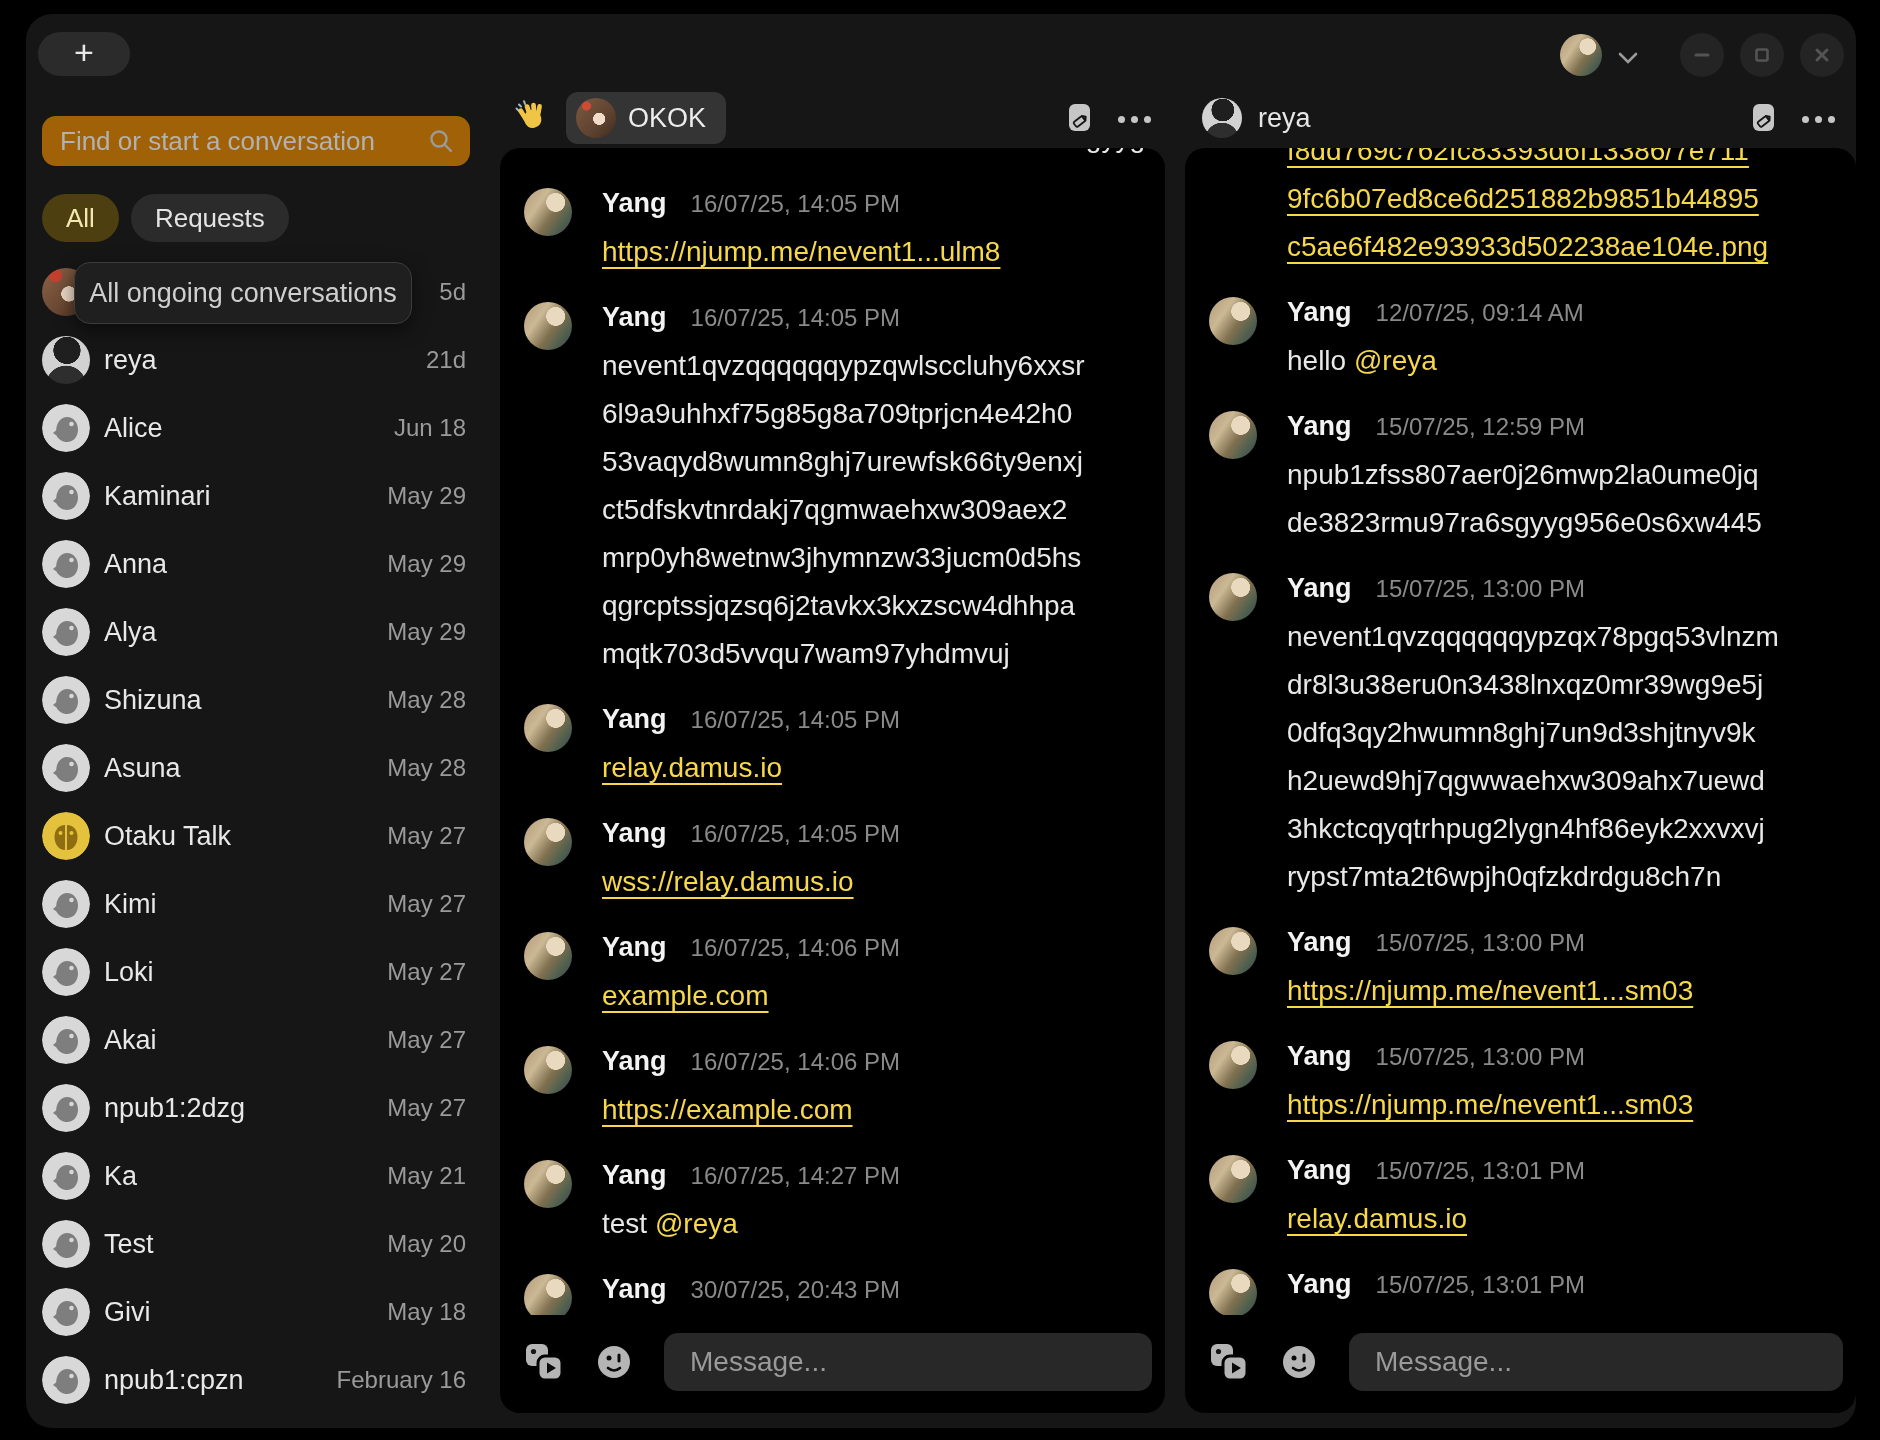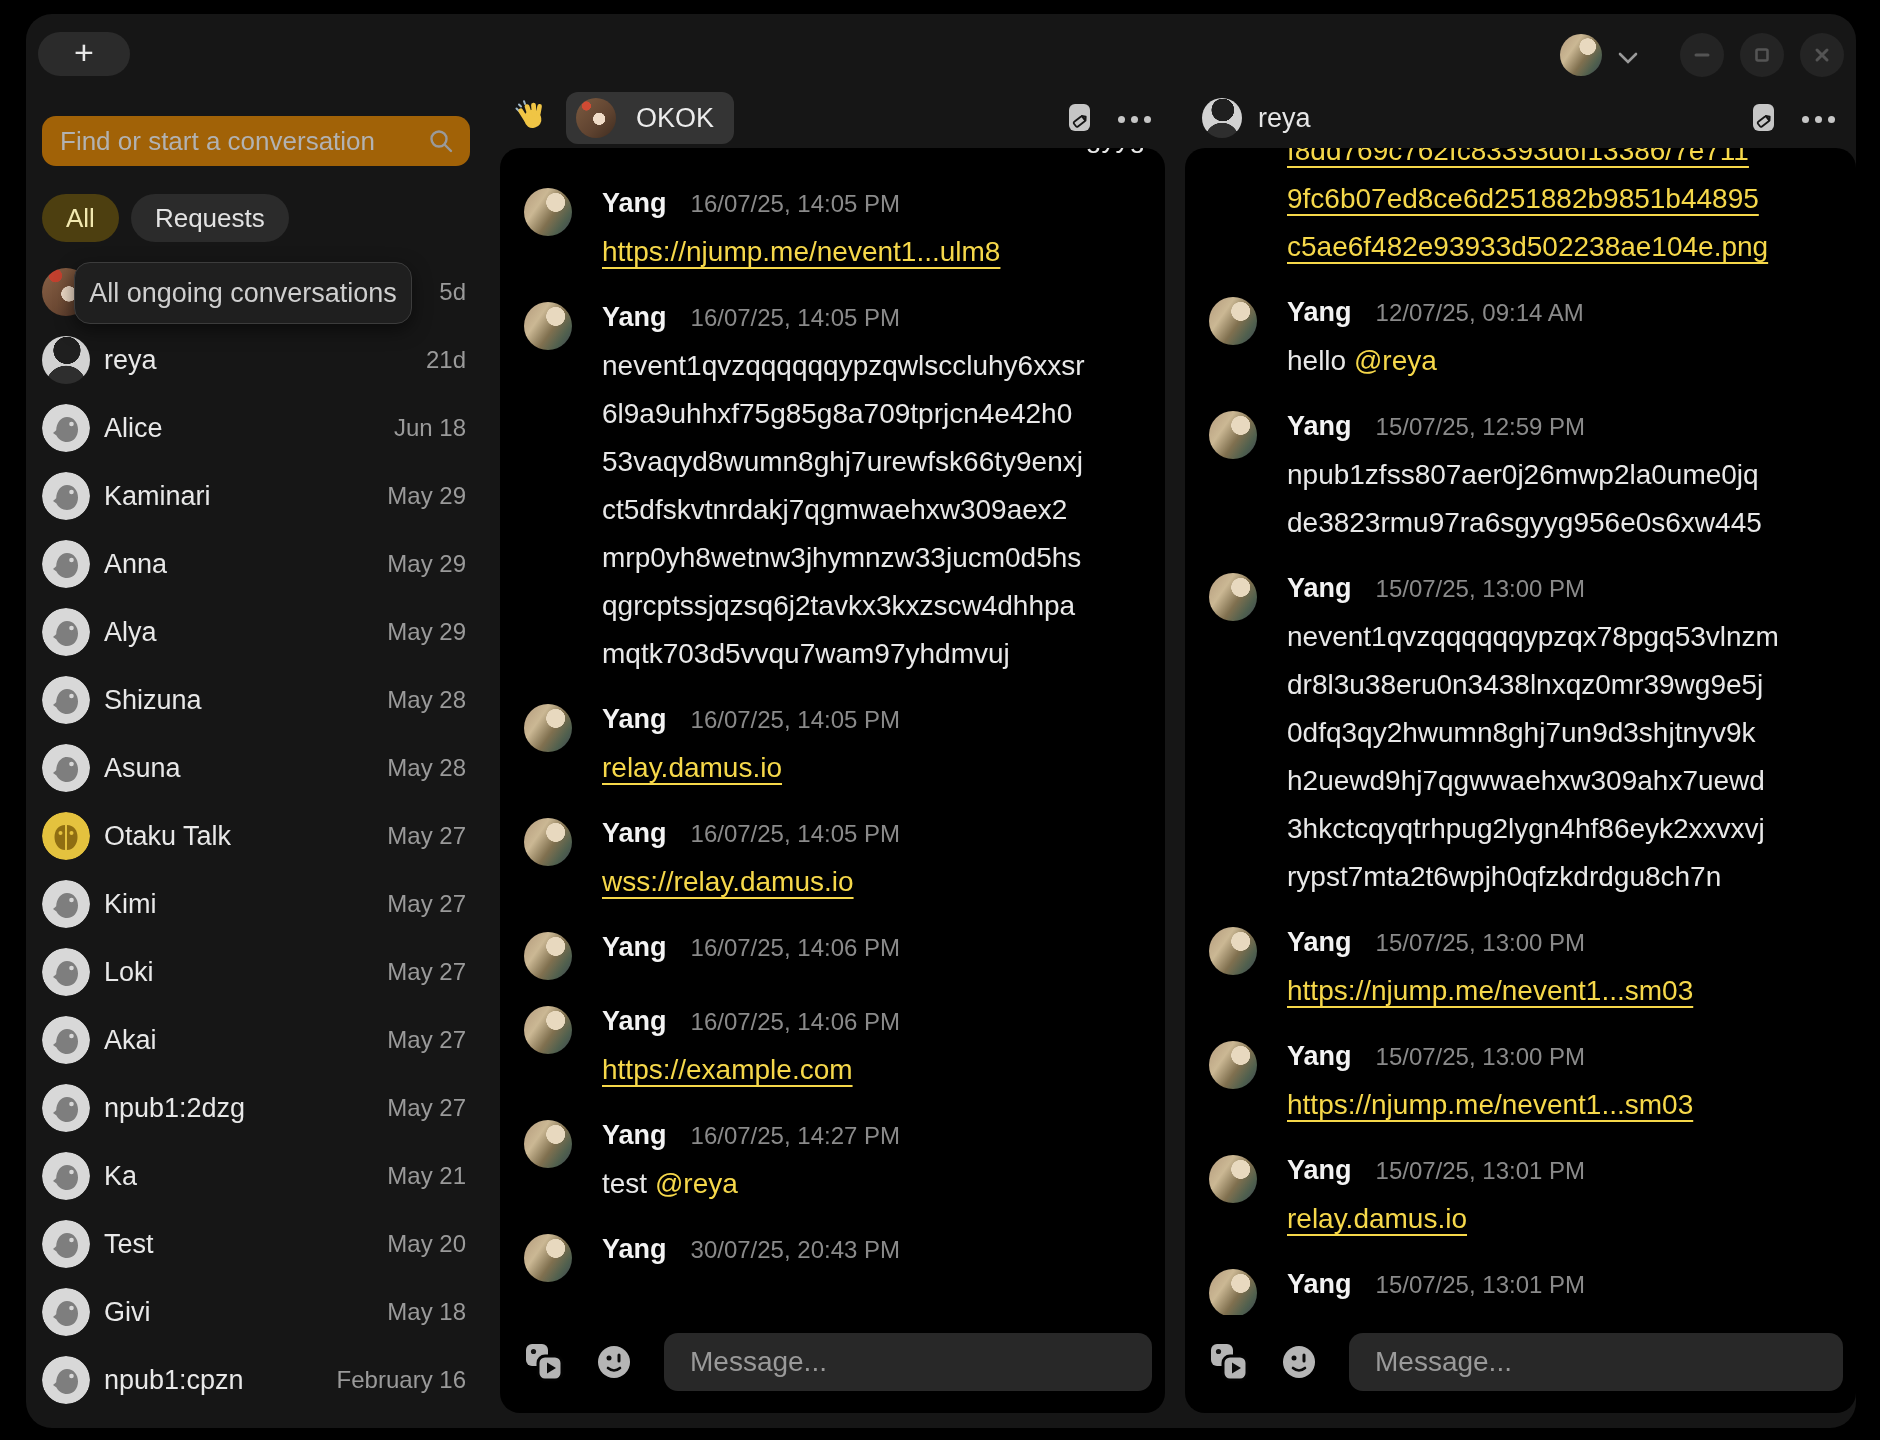--- a/index.html
+++ b/index.html
@@ -36,21 +36,21 @@
   .c-name { margin-left:14px; font-size:27px; color:#e8e8e8; white-space:nowrap; }
   .c-time { margin-left:auto; font-size:24px; color:#9a9a9a; }
   .tooltip { position:absolute; left:48px; top:248px; width:338px; height:62px; border-radius:16px;
              background:#1f1f1f; border:1px solid #3c3c3c; color:#cfcfcf; font-size:27px;
              display:flex; align-items:center; justify-content:center; z-index:6;
              box-shadow:0 6px 18px rgba(0,0,0,.5); }
 
   
   .wave { position:absolute; left:488px; top:84px; }
   .tab-pill { position:absolute; left:540px; top:78px; height:52px; border-radius:12px; background:#343434;
-              display:flex; align-items:center; padding:0 20px 0 10px; gap:20px; cursor:pointer; }
+              display:flex; align-items:center; padding:0 20px 0 10px; gap:12px; cursor:pointer; }
   .tab-pill .p-av { width:40px; height:40px; border-radius:50%; }
   .tab-pill .p-name { font-size:27px; color:#ececec; }
   .hdr-ic { position:absolute; top:88px; cursor:pointer; }
   .hdr-ic.note-l { left:1040px; } .hdr-ic.dots-l { left:1092px; top:102px; }
   .hdr-ic.note-r { left:1724px; } .hdr-ic.dots-r { left:1776px; top:102px; }
   .dots { display:flex; gap:6px; }
   .dots i { width:7px; height:7px; border-radius:50%; background:#c6c6c6; }
   .r-head { position:absolute; left:1176px; top:84px; display:flex; align-items:center; gap:16px; }
   .r-head .p-av { width:40px; height:40px; border-radius:50%; }
   .r-head .p-name { font-size:27px; color:#e6e6e6; }
@@ -441,20 +441,21 @@
       <div class="m-body"><span class="seg-link">wss://relay.damus.io</span></div>
     </div>
   </div>
           <div class="msg">
     <div class="m-av av-yang"></div>
     <div class="m-c">
       <div class="m-head">
         <span class="m-name">Yang</span>
         <span class="m-time">16/07/25, 14:06 PM</span>
       </div>
+      <div class="m-body"><span class="seg-link">example.com</span></div>
     </div>
   </div>
           <div class="msg">
     <div class="m-av av-yang"></div>
     <div class="m-c">
       <div class="m-head">
         <span class="m-name">Yang</span>
         <span class="m-time">16/07/25, 14:06 PM</span>
       </div>
       <div class="m-body"><span class="seg-link">https://example.com</span></div>

